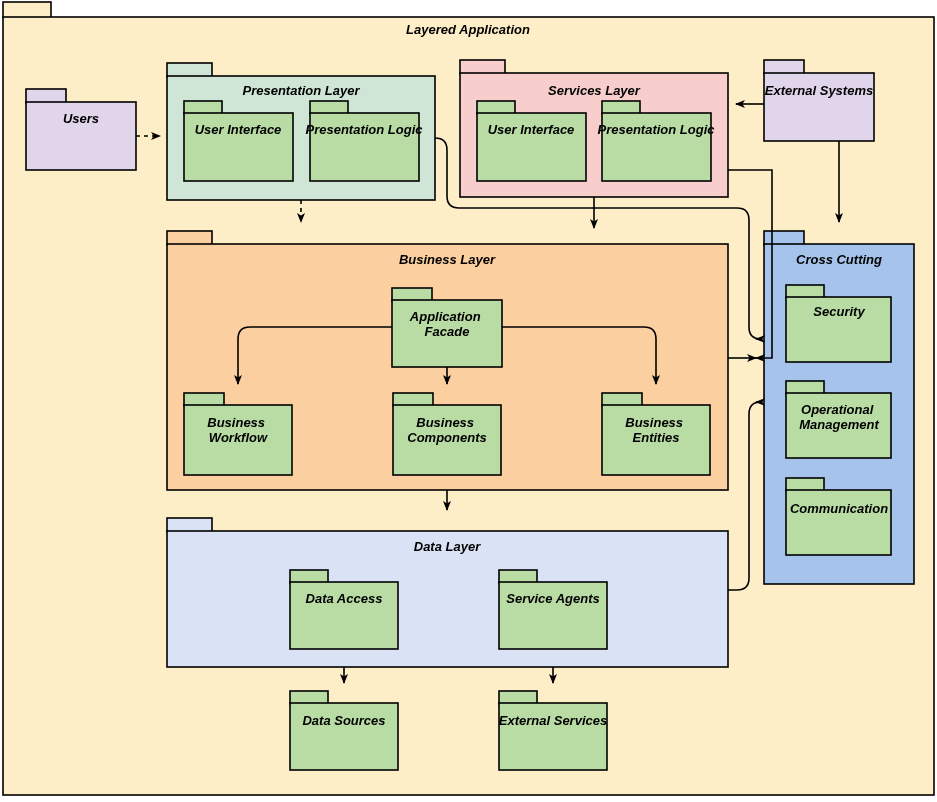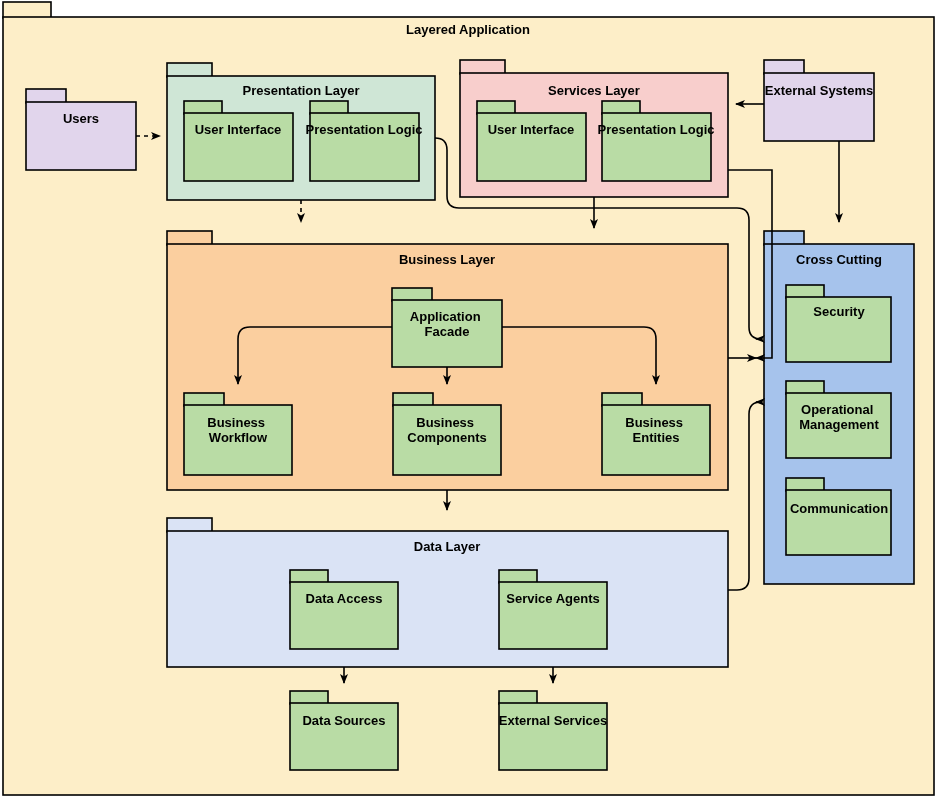--- a/index.html
+++ b/index.html
@@ -11,20 +11,21 @@
   body {
     width: 937px;
     height: 802px;
     font-family: "Liberation Sans", sans-serif;
     overflow: hidden;
   }
   #diagram-root {
     position: relative;
     width: 937px;
     height: 596px;
+    font-style: italic;
   }
   svg.canvas {
     position: absolute;
     top: 0;
     left: 0;
     width: 937px;
     height: 802px;
     display: block;
   }
   .pkg-body { stroke: #000000; stroke-width: 1.6; }

